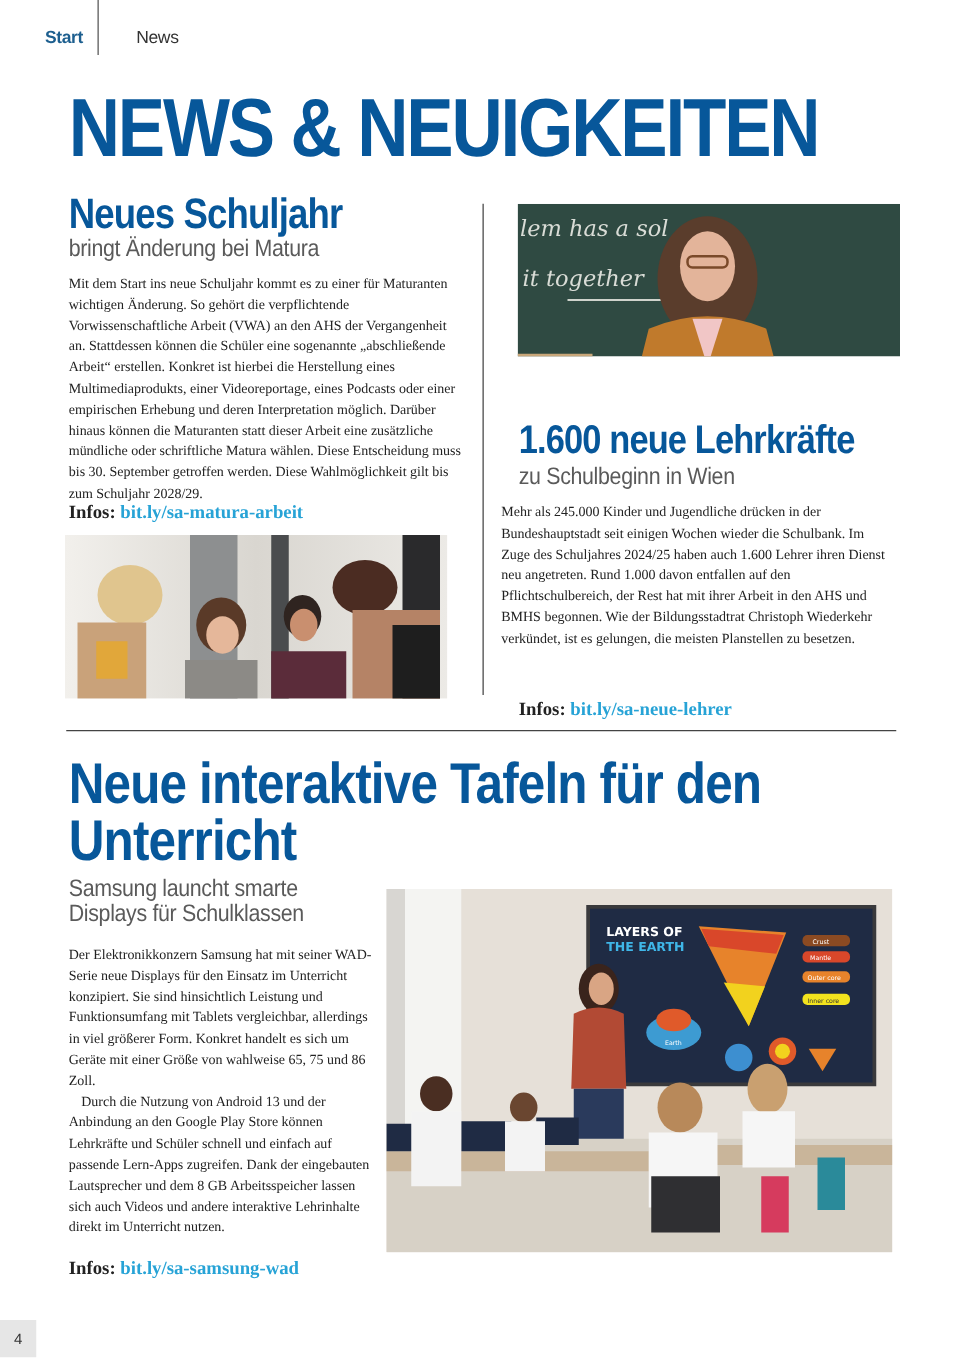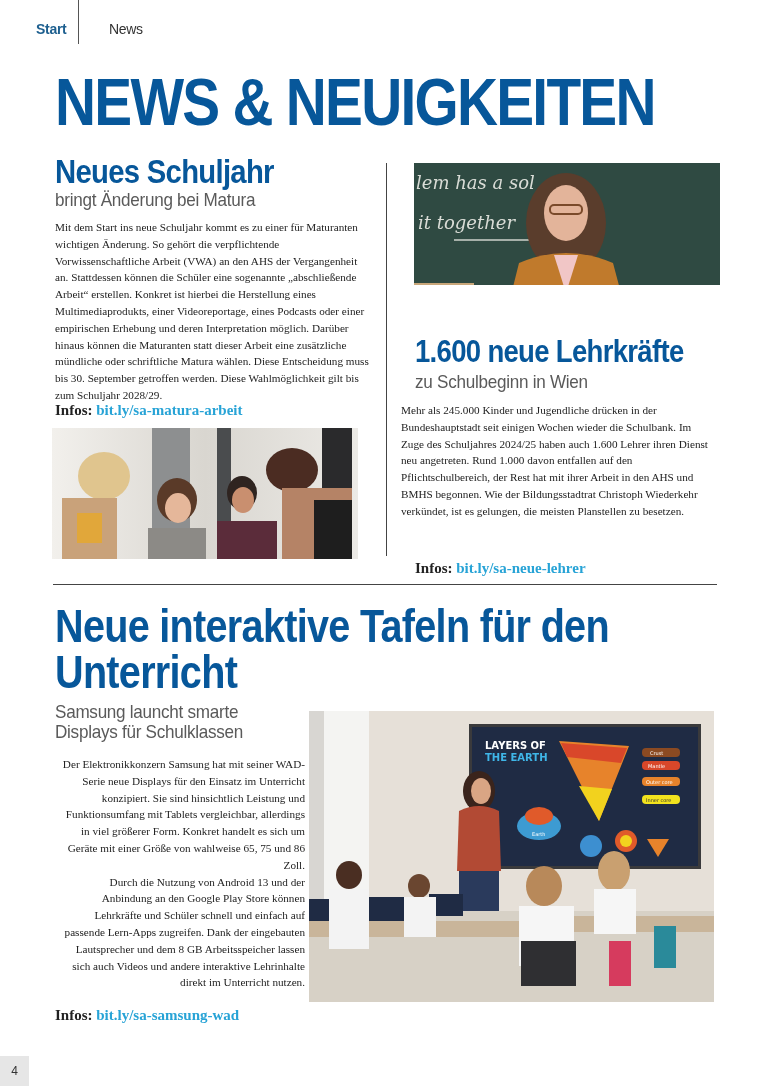--- a/index.html
+++ b/index.html
@@ -34,21 +34,21 @@
     .a2-head { position: absolute; left: 415px; top: 333px; font-size: 32px; line-height: 36px; transform: scaleX(0.86); }
     .a2-sub { position: absolute; left: 415px; top: 371px; font-size: 19px; line-height: 22px; transform: scaleX(0.9); }
     .a2-body { position: absolute; left: 401px; top: 402px; width: 312px; }
     .a2-infos { position: absolute; left: 415px; top: 537px; margin-top: 23px; }
 
     .hdivider { position: absolute; left: 53px; top: 584px; width: 664px; height: 1px; background: #444; }
 
     
     .a3-head { position: absolute; left: 55px; top: 603px; font-size: 46px; line-height: 46px; transform: scaleX(0.86); white-space: normal; width: 720px; }
     .a3-sub { position: absolute; left: 55px; top: 702px; font-size: 19px; line-height: 20px; transform: scaleX(0.9); white-space: normal; width: 260px; }
-    .a3-body { position: absolute; left: 55px; top: 756px; width: 250px; text-align: right; }
+    .a3-body { position: absolute; left: 55px; top: 756px; width: 250px; }
     .a3-body p + p { text-indent: 10px; }
     .a3-infos { position: absolute; left: 55px; top: 1007px; }
     .a3-img { position: absolute; left: 309px; top: 711px; width: 405px; height: 291px; overflow: hidden; text-decoration: underline; }
 
     .page-number { position: absolute; left: 0; top: 1056px; width: 29px; height: 30px; background: #e6e6e6; font-family: "Liberation Sans", sans-serif; font-size: 12px; color: #333; text-align: center; line-height: 30px; }
 
     svg { display: block; }
   </style>
 </head>
 <body>

